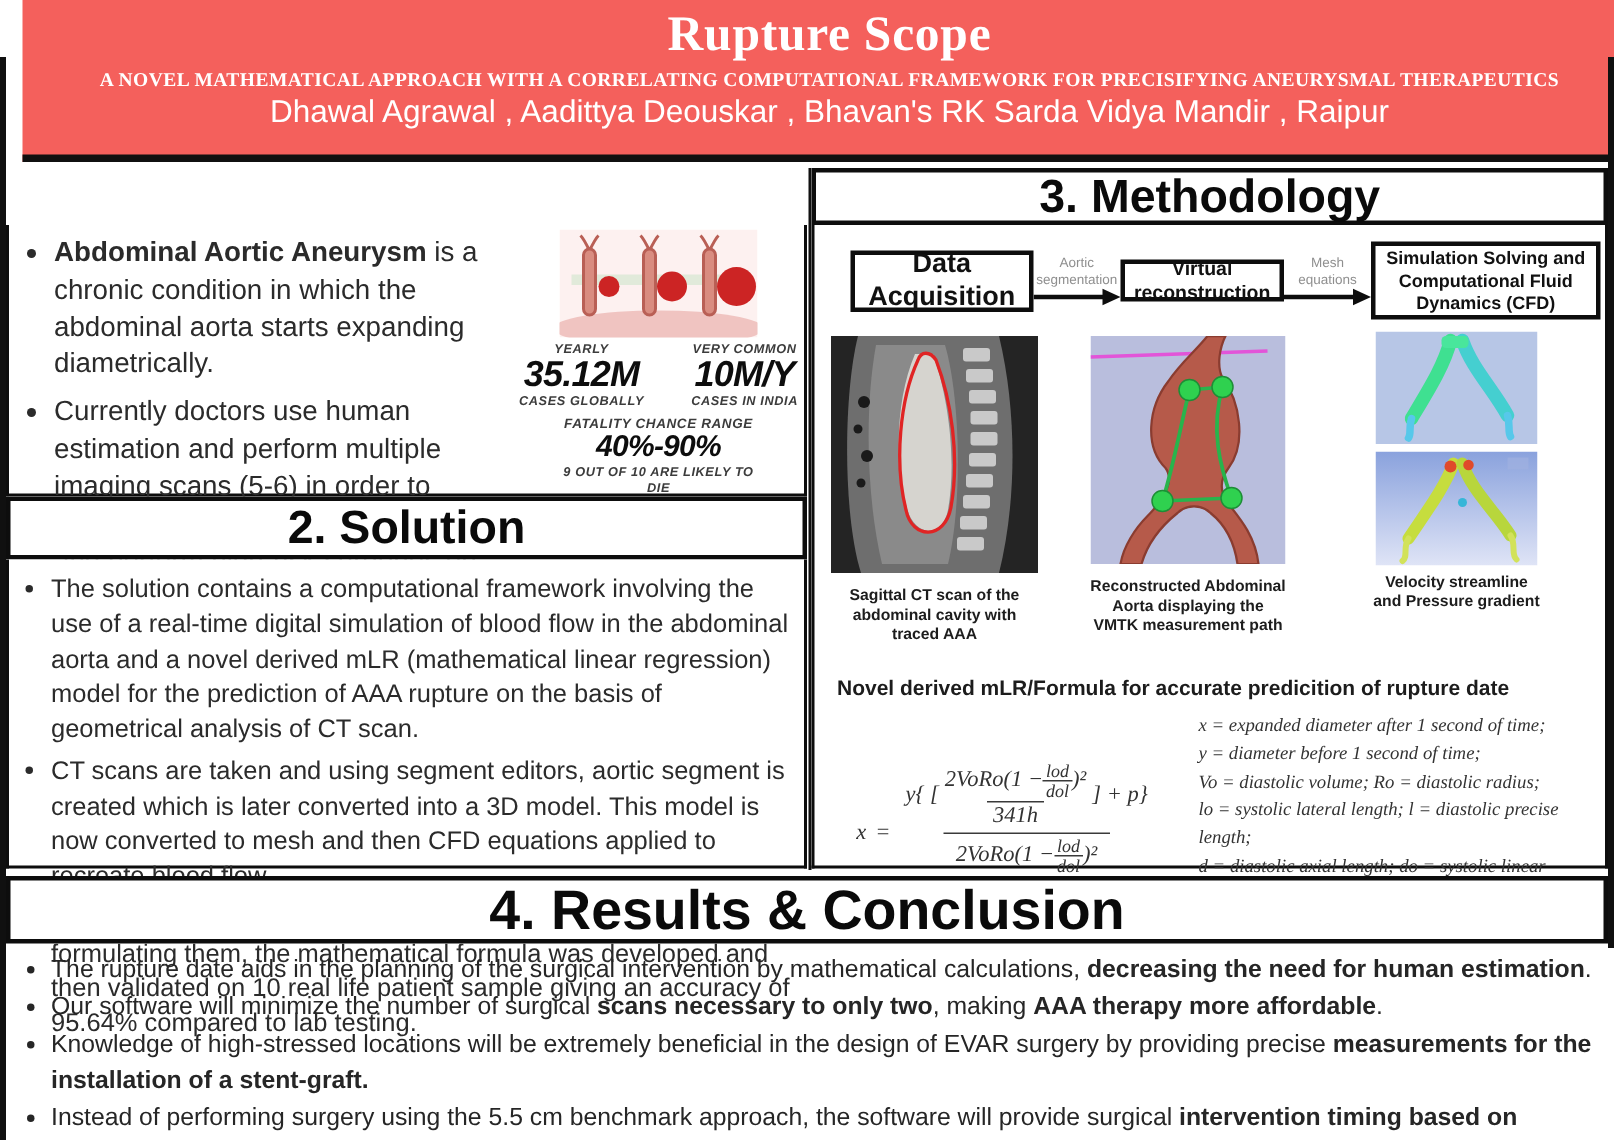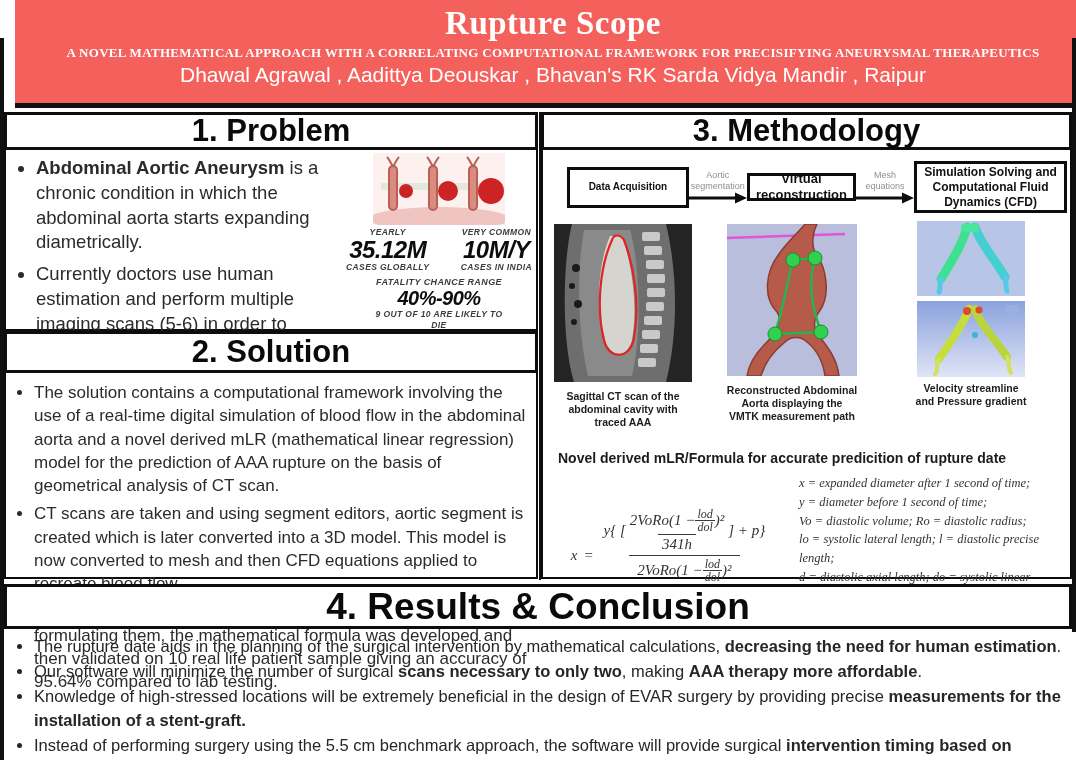--- a/index.html
+++ b/index.html
@@ -55,21 +55,21 @@
   .fatality .bottom { font-size:8.5px; line-height:1.25; }
 
   
   .solution-bullets { width:516px; margin:8px 0 0 6px; padding-left:22px; }
   .solution-bullets li { font-size:17px; line-height:1.37; color:#2b2b2b; margin-bottom:5px; }
 
   
   .flow { position:absolute; left:24px; top:11px; width:500px; display:flex; align-items:center; }
   .flow-box { border:3px solid #0d0d0d; background:#fff; display:flex; align-items:center;
               justify-content:center; text-align:center; font-weight:bold; color:#111; }
-  .flow-box.b1 { width:126px; height:41px; font-size:10px; line-height:1.2; }
+  .flow-box.b1 { width:126px; height:41px; font-size:18px; line-height:1.2; }
   .flow-box.b2 { width:113px; height:28px; font-size:13px; line-height:1.2; }
   .flow-box.b3 { width:158px; height:52px; font-size:12px; line-height:1.25; padding:0 3px; }
   .flow-arrow { flex:1; display:flex; flex-direction:column; align-items:center; justify-content:center; }
   .flow-arrow .lbl { font-size:9px; color:#8f8f8f; text-align:center; line-height:1.15; margin-bottom:1px; }
   .figure { position:absolute; text-align:center; }
   .figure .cap { font-size:10.5px; font-weight:bold; color:#1d1d1d; line-height:1.25; margin-top:4px; }
   #fig-ct    { left:10px;  top:74px;  width:140px; }
   #fig-vmtk  { left:183px; top:74px;  width:132px; }
   #fig-cfd   { left:372px; top:71px;  width:112px; }
   #fig-cfd svg { display:block; margin:0 auto 5px; }
@@ -96,23 +96,20 @@
 
   <div class="header">
     <div class="title">Rupture Scope</div>
     <div class="subtitle">A NOVEL MATHEMATICAL APPROACH WITH A CORRELATING COMPUTATIONAL FRAMEWORK FOR PRECISIFYING ANEURYSMAL THERAPEUTICS</div>
     <div class="authors">Dhawal Agrawal , Aadittya Deouskar , Bhavan's RK Sarda Vidya Mandir , Raipur</div>
   </div>
   <div class="edge edge-left"></div>
   <div class="edge edge-right"></div>
   <div class="col-divider"></div>
 
-  <section class="head-box" id="problem-head">
-    <h2>1. Problem</h2>
-  </section>
   <section class="body-box" id="problem-body">
     <ul class="problem-bullets">
       <li><span class="b">Abdominal Aortic Aneurysm</span><span> is a chronic condition in which the abdominal aorta starts expanding diametrically.</span></li>
       <li><span>Currently doctors use human estimation and perform multiple imaging scans (5-6) in order to roughly predict the date of rupture and perform high-risk surgeries on the sole inaccurate basis of diameter.</span></li>
     </ul>
     <div class="stats-panel">
       <svg class="illo" width="132" height="72" viewBox="0 0 132 72">
         <rect x="0" y="0" width="132" height="72" fill="#fdf1f0"></rect>
         <ellipse cx="66" cy="66" rx="70" ry="12" fill="#f0c4c1"></ellipse>
         <rect x="8" y="30" width="110" height="7" fill="#d9e8d5" opacity="0.8"></rect>

